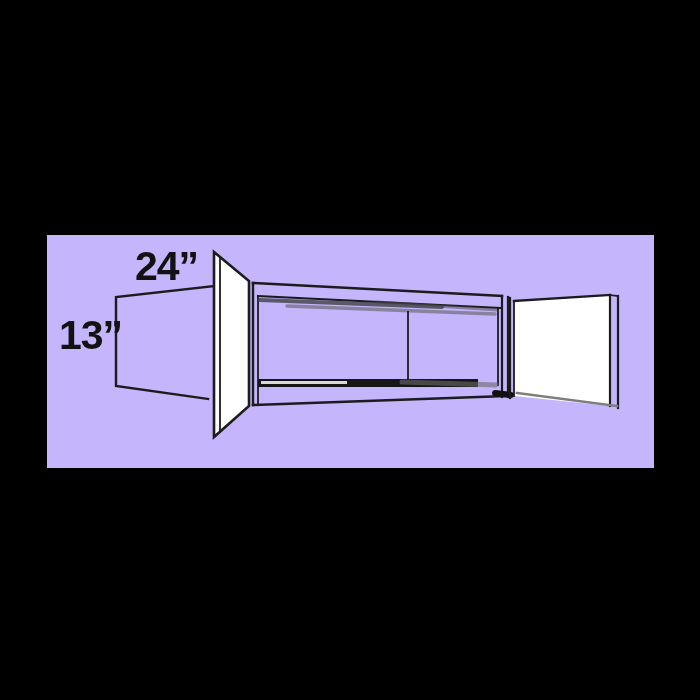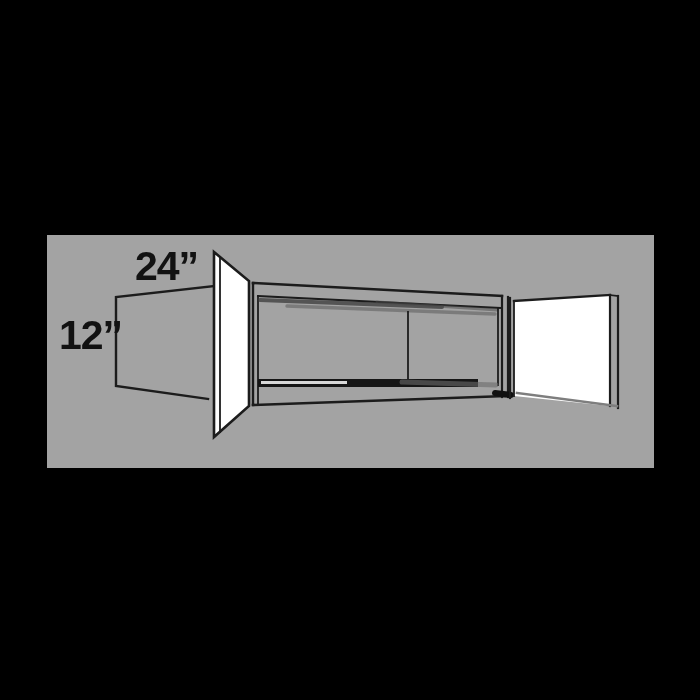--- a/index.html
+++ b/index.html
@@ -14,21 +14,21 @@
     background: #000000;
     overflow: hidden;
     font-family: "Liberation Sans", "DejaVu Sans", sans-serif;
   }
   .panel {
     position: absolute;
     left: 47px;
     top: 235px;
     width: 607px;
     height: 233px;
-    background: #a3a3a3;
+    background: #c4b5fd;
   }
   .drawing {
     position: absolute;
     left: 0;
     top: 0;
   }
   .dim-label {
     position: absolute;
     color: #121212;
     font-weight: 700;
@@ -97,17 +97,17 @@
         <line x1="467" y1="66" x2="563" y2="60" stroke="#1c1c1c" stroke-width="2.4"></line>
         <line x1="563" y1="60" x2="563" y2="171" stroke="#1c1c1c" stroke-width="2.2"></line>
         <line x1="571" y1="61" x2="571" y2="173" stroke="#1c1c1c" stroke-width="2.2"></line>
         <line x1="563" y1="60" x2="571" y2="61" stroke="#1c1c1c" stroke-width="1.6"></line>
         <line x1="470" y1="158" x2="570" y2="171" stroke="#7e7e7e" stroke-width="2.6"></line>
       </g>
     </svg>
 
     <div class="dim-label label-depth">24”</div>
 
-    <div class="dim-label label-height">12”</div>
+    <div class="dim-label label-height">13”</div>
 
 
   </div>
 </div>
 
 </body></html>

